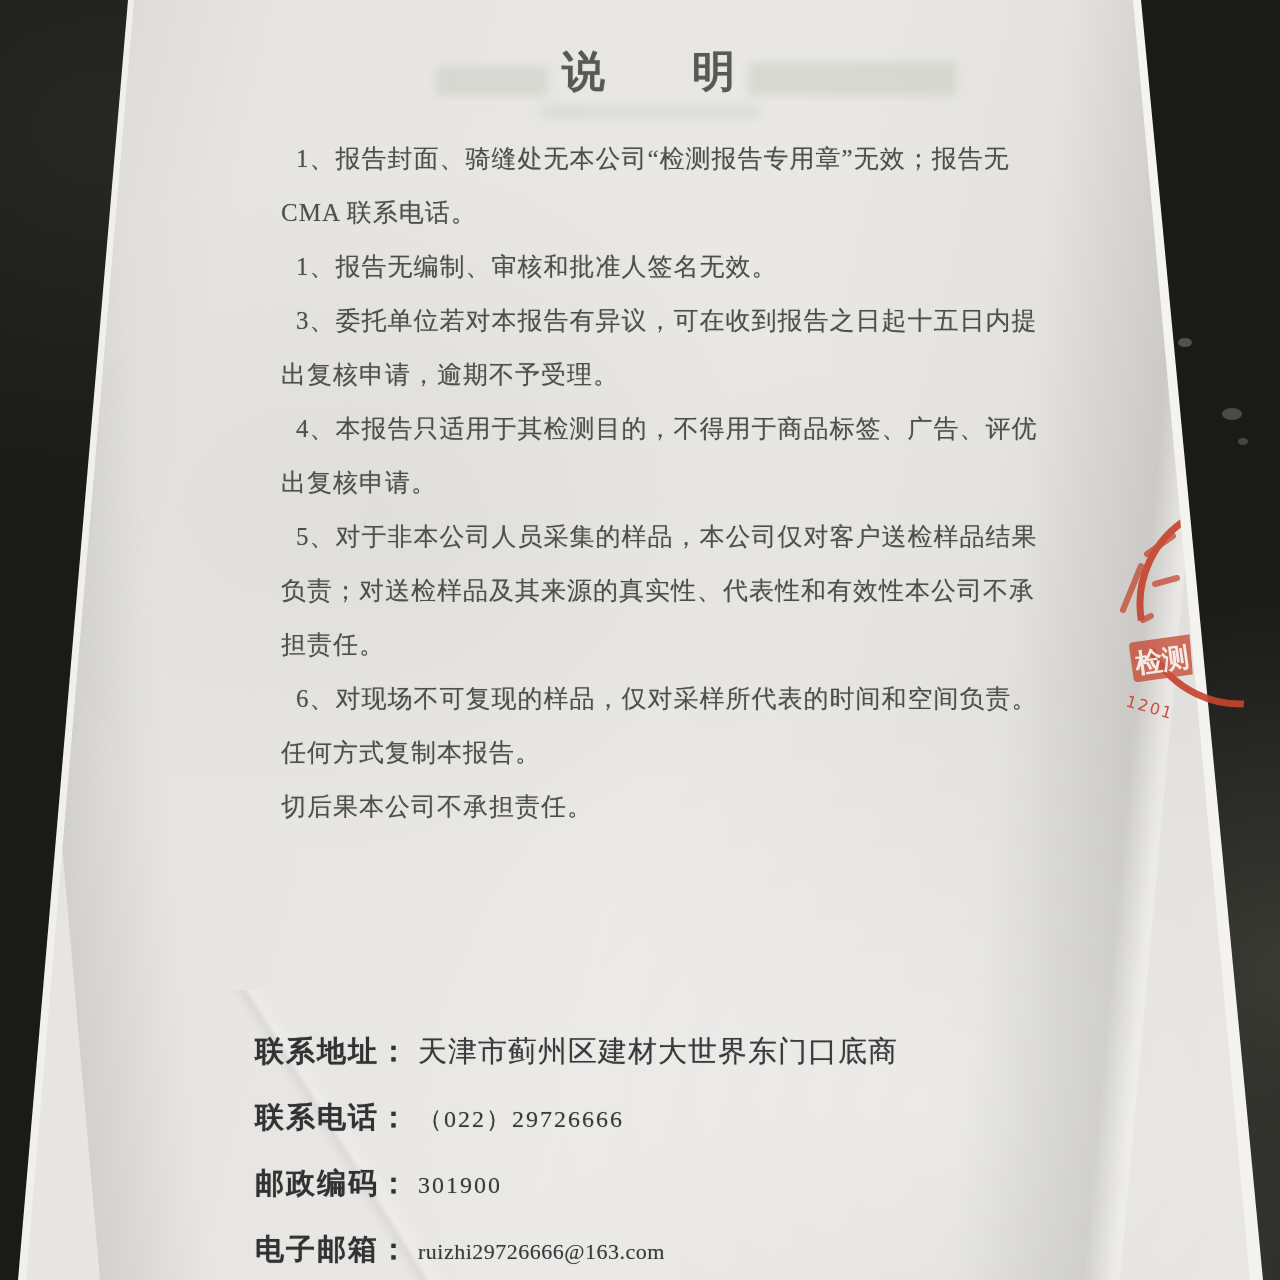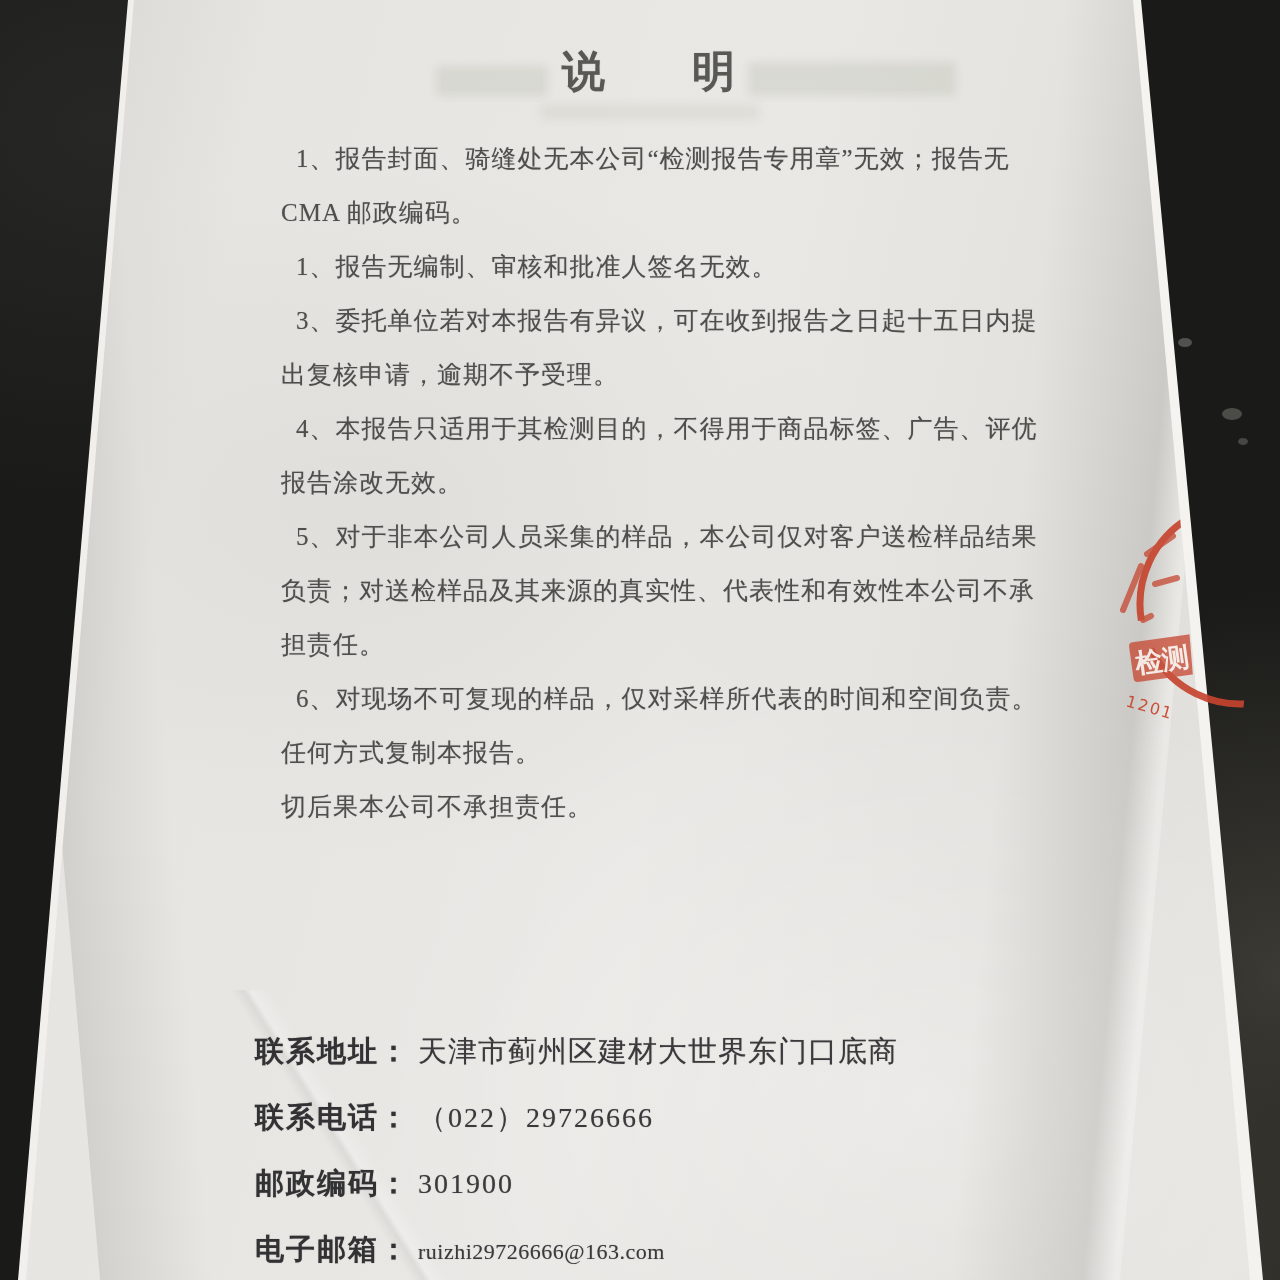--- a/index.html
+++ b/index.html
@@ -69,21 +69,21 @@
   .contact{position:absolute;left:255px;top:1030px;}
   .contact-row{height:66px;line-height:42px;white-space:nowrap;}
   .contact-label{
     font-family:"DejaVu Sans",sans-serif;font-weight:bold;font-size:29px;
     color:#323234;letter-spacing:2px;text-shadow:0 0 1px rgba(40,40,42,0.45);
   }
   .contact-value{
     font-family:"Liberation Serif",serif;font-size:29px;color:#3a3a3c;
     margin-left:8px;letter-spacing:1px;text-shadow:0 0 1px rgba(50,50,52,0.4);
   }
-  .contact-value.serif{font-size:28px;letter-spacing:2px;}
+  .contact-value.serif{font-size:24px;letter-spacing:2px;}
   .contact-value.mono{font-family:Liberation Serif, serif;font-size:22px;letter-spacing:0.5px;}
 
   .stamp{
     position:absolute;left:1085px;top:492px;width:175px;height:260px;
     clip-path:polygon(0 0, 93px 0, 108px 185px, 160px 200px, 154px 260px, 0 260px);
     opacity:0.92;
   }
 </style>
 </head>
 <body>
@@ -103,26 +103,26 @@
     <div class="crease"></div>
 
     <div class="ghost g1"></div>
     <div class="ghost g2"></div>
     <div class="ghost g3"></div>
 
     <h1 class="title">说明</h1>
 
     <div class="notes">
         <div class="line first">1、报告封面、骑缝处无本公司“检测报告专用章”无效；报告无</div>
-        <div class="line">CMA 邮政编码。</div>
+        <div class="line">CMA 联系电话。</div>
         <div class="line first">1、报告无编制、审核和批准人签名无效。</div>
         <div class="line first">3、委托单位若对本报告有异议，可在收到报告之日起十五日内提</div>
         <div class="line">出复核申请，逾期不予受理。</div>
         <div class="line first">4、本报告只适用于其检测目的，不得用于商品标签、广告、评优</div>
-        <div class="line">报告涂改无效。</div>
+        <div class="line">出复核申请。</div>
         <div class="line first">5、对于非本公司人员采集的样品，本公司仅对客户送检样品结果</div>
         <div class="line">负责；对送检样品及其来源的真实性、代表性和有效性本公司不承</div>
         <div class="line">担责任。</div>
         <div class="line first">6、对现场不可复现的样品，仅对采样所代表的时间和空间负责。</div>
         <div class="line">任何方式复制本报告。</div>
         <div class="line">切后果本公司不承担责任。</div>
       </div>
 
     <div class="contact">
         <div class="contact-row"><span class="contact-label">联系地址：</span><span class="contact-value ">天津市蓟州区建材大世界东门口底商</span></div>

